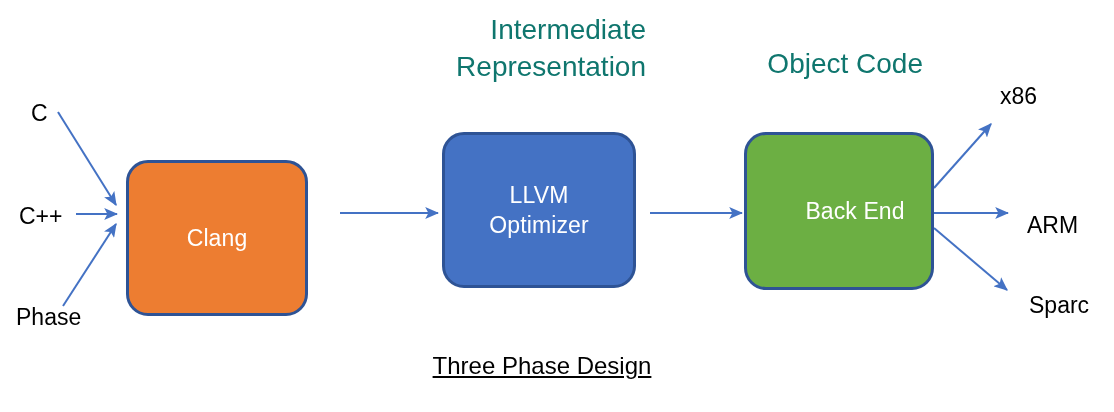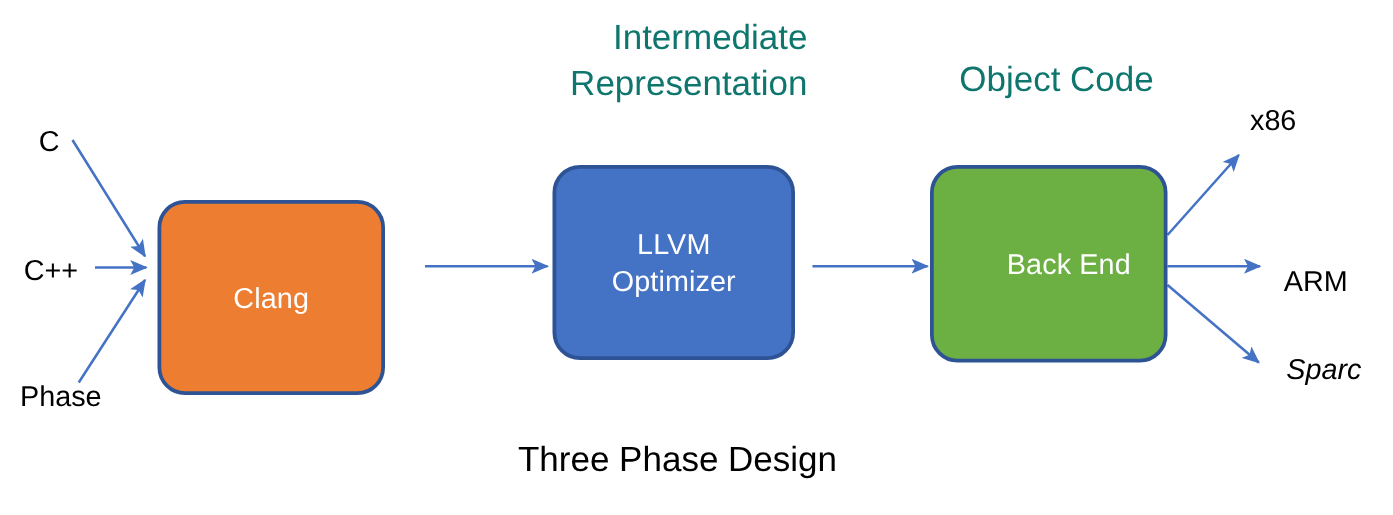--- a/index.html
+++ b/index.html
@@ -53,22 +53,23 @@
     position: absolute;
     color: #000000;
     font-size: 23px;
     line-height: 1.2;
     white-space: nowrap;
   }
   .caption {
     position: absolute;
     text-align: center;
     color: #000000;
-    font-size: 28px;
+    font-size: 24px;
     white-space: nowrap;
+    text-decoration: underline;
   }
 </style>
 </head>
 <body>
 
 <div id="canvas">
 
   <svg class="svg-layer" viewBox="0 0 1114 412" xmlns="http://www.w3.org/2000/svg">
     <defs>
       <marker id="arrowhead" markerWidth="7" markerHeight="6" refX="6.4" refY="3" orient="auto" markerUnits="strokeWidth">
@@ -127,21 +128,21 @@
   <div class="io-label" style="left:16px; top:304px;">
     <span>Phase</span>
   </div>
 
   <div class="io-label" style="left:1000px; top:83px;">
     <span>x86</span>
   </div>
   <div class="io-label" style="left:1027px; top:212px;">
     <span>ARM</span>
   </div>
-  <div class="io-label" style="left:1029px; top:282px;font-style:italic;">
+  <div class="io-label" style="left:1029px; top:292px;">
     <span>Sparc</span>
   </div>
 
   <div class="caption" style="left:407px; top:352px; width:270px;">
     <span>Three Phase Design</span>
   </div>
 
 </div>
 
 </body></html>

